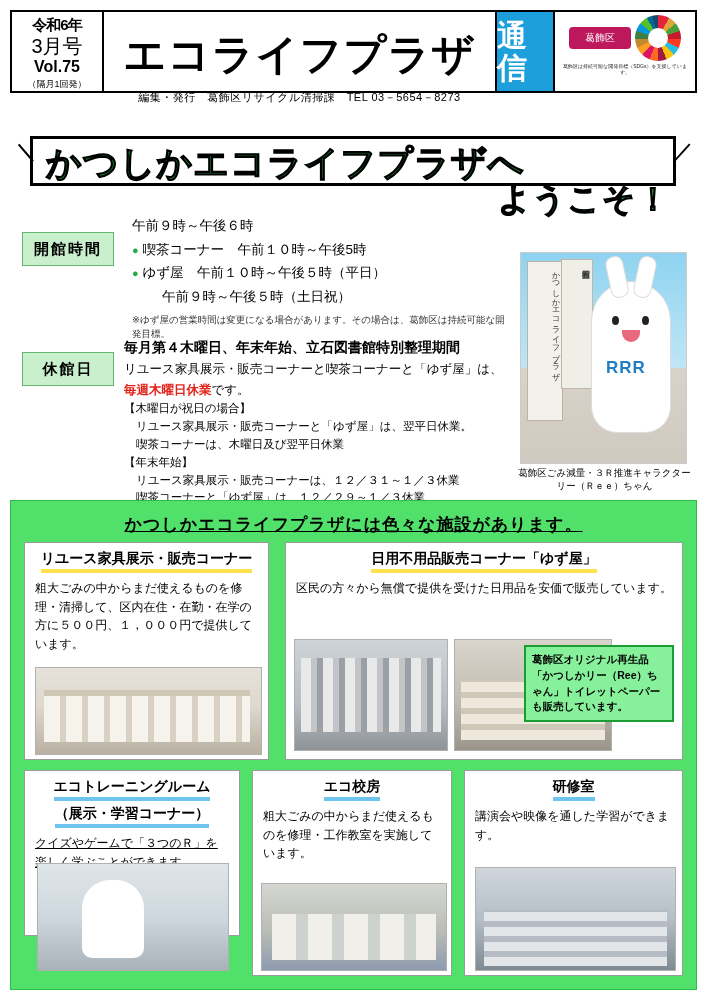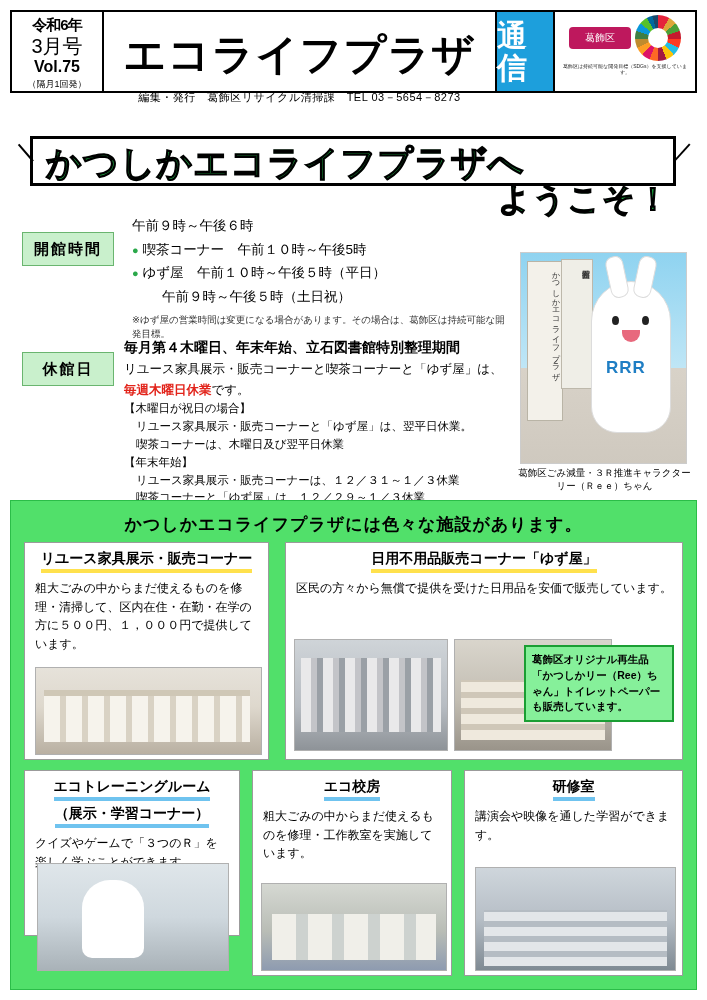--- a/index.html
+++ b/index.html
@@ -70,31 +70,31 @@
   .m-ear.r{left:44px;transform:rotate(12deg);}
   .m-eye{position:absolute;width:7px;height:9px;background:#222;border-radius:50%;top:34px;}
   .m-eye.l{left:20px;}
   .m-eye.r{left:50px;}
   .m-mouth{position:absolute;left:30px;top:48px;width:18px;height:12px;background:#e8697d;border-radius:0 0 9px 9px;}
   .m-rrr{position:absolute;left:14px;top:76px;font-size:17px;font-weight:bold;color:#1f7ec4;letter-spacing:1px;}
   .mascot-cap{position:absolute;left:512px;top:466px;width:185px;text-align:center;font-size:9.5px;line-height:1.4;}
 
   
   .fac{position:absolute;left:10px;top:500px;width:687px;height:490px;background:#51e06a;border:1px solid #2bbd48;box-sizing:border-box;}
-  .fac-title{text-align:center;font-size:17px;font-weight:bold;padding-top:12px;letter-spacing:1px;}
+  .fac-title{text-align:center;font-size:17px;font-weight:bold;padding-top:12px;letter-spacing:1px;text-decoration:underline;}
 
   .card{position:absolute;background:#fff;border:1px solid #9b9b9b;box-sizing:border-box;}
   .card h3{margin:0;padding:7px 8px 2px 8px;font-size:14px;font-weight:bold;text-align:center;}
   .ul-yellow{display:inline-block;border-bottom:4px solid #ffe14d;padding-bottom:1px;}
   .ul-blue{display:inline-block;border-bottom:4px solid #6fc3ef;padding-bottom:1px;}
   .card p{margin:4px 10px 0 10px;font-size:12px;line-height:1.55;}
 
   .c1{left:24px;top:542px;width:245px;height:218px;}
   .c2{left:285px;top:542px;width:398px;height:218px;}
-  .c3{left:24px;top:770px;width:216px;height:166px;}
+  .c3{left:24px;top:770px;width:216px;height:166px;text-decoration:underline;}
   .c4{left:252px;top:770px;width:200px;height:206px;}
   .c5{left:464px;top:770px;width:219px;height:206px;}
 
   .greenbox{position:absolute;right:8px;top:102px;width:150px;background:#86f09a;border:2px solid #1a9e33;
     font-size:10.5px;font-weight:bold;line-height:1.5;padding:5px 6px;box-sizing:border-box;}
 
   
   .photo{position:absolute;border:1px solid #b0b0b0;overflow:hidden;}
   .ph-furniture{left:10px;top:124px;width:225px;height:86px;
     background:linear-gradient(180deg,#e6e2da 0%,#ded8cd 45%,#b9b0a2 100%);}

